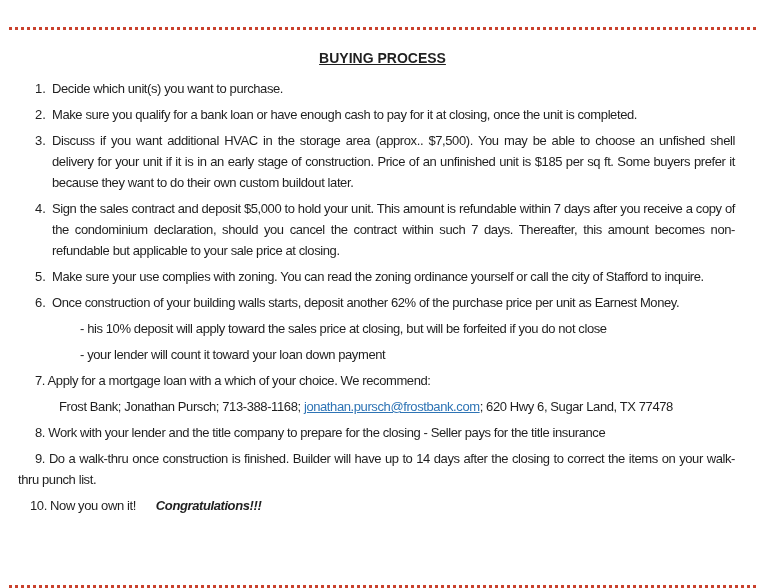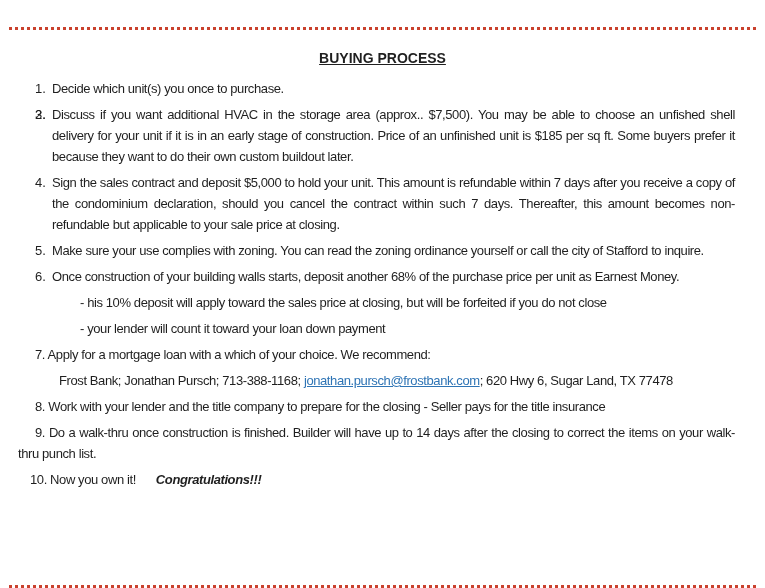--- a/index.html
+++ b/index.html
@@ -87,31 +87,31 @@
 </style>
 </head>
 <body>
 
 <div class="page">
 
   <div class="dotted-line dotted-top"></div>
 
   <h1 class="title"><span class="title-text">BUYING PROCESS</span></h1>
 
-  <p class="step-hang"><span class="num">1.</span><span>Decide which unit(s) you once to purchase.</span></p>
+  <p class="step-hang"><span class="num">1.</span><span>Decide which unit(s) you want to purchase.</span></p>
 
-  <p class="step-hang"><span class="num">2.</span></p>
+  <p class="step-hang"><span class="num">2.</span><span>Make sure you qualify for a bank loan or have enough cash to pay for it at closing, once the unit is completed.</span></p>
 
   <p class="step-hang"><span class="num">3.</span><span>Discuss if you want additional HVAC in the storage area (approx.. $7,500). You may be able to choose an unfished shell delivery for your unit if it is in an early stage of construction. Price of an unfinished unit is $185 per sq ft.  Some buyers prefer it because they want to do their own custom buildout later.</span></p>
 
   <p class="step-hang"><span class="num">4.</span><span>Sign the sales contract and deposit $5,000 to hold your unit. This amount is refundable within 7 days after you receive a copy of the condominium declaration, should you cancel the contract within such 7 days. Thereafter, this amount becomes non-refundable but applicable to your sale price at closing.</span></p>
 
   <p class="step-hang"><span class="num">5.</span><span>Make sure your use complies with zoning. You can read the zoning ordinance yourself or call the city of Stafford to inquire.</span></p>
 
-  <p class="step-hang"><span class="num">6.</span><span>Once construction of your building walls starts, deposit another 68% of the purchase price per unit as Earnest Money.</span></p>
+  <p class="step-hang"><span class="num">6.</span><span>Once construction of your building walls starts, deposit another 62% of the purchase price per unit as Earnest Money.</span></p>
 
   <p class="sub-item">- his 10% deposit will apply toward the sales price at closing, but will be forfeited if you do not close</p>
 
   <p class="sub-item">- your lender will count it toward your loan down payment</p>
 
   <p class="step-flat"><span>7.</span> <span>Apply for a mortgage loan with a which of your choice. We recommend:</span></p>
 
   <p class="lender-line"><span>Frost Bank; Jonathan Pursch; 713-388-1168; </span><a class="email-link">jonathan.pursch@frostbank.com</a><span>; 620 Hwy 6, Sugar Land, TX 77478</span></p>
 
   <p class="step-flat"><span>8.</span> <span>Work with your lender and the title company to prepare for the closing - Seller pays for the title insurance</span></p>

